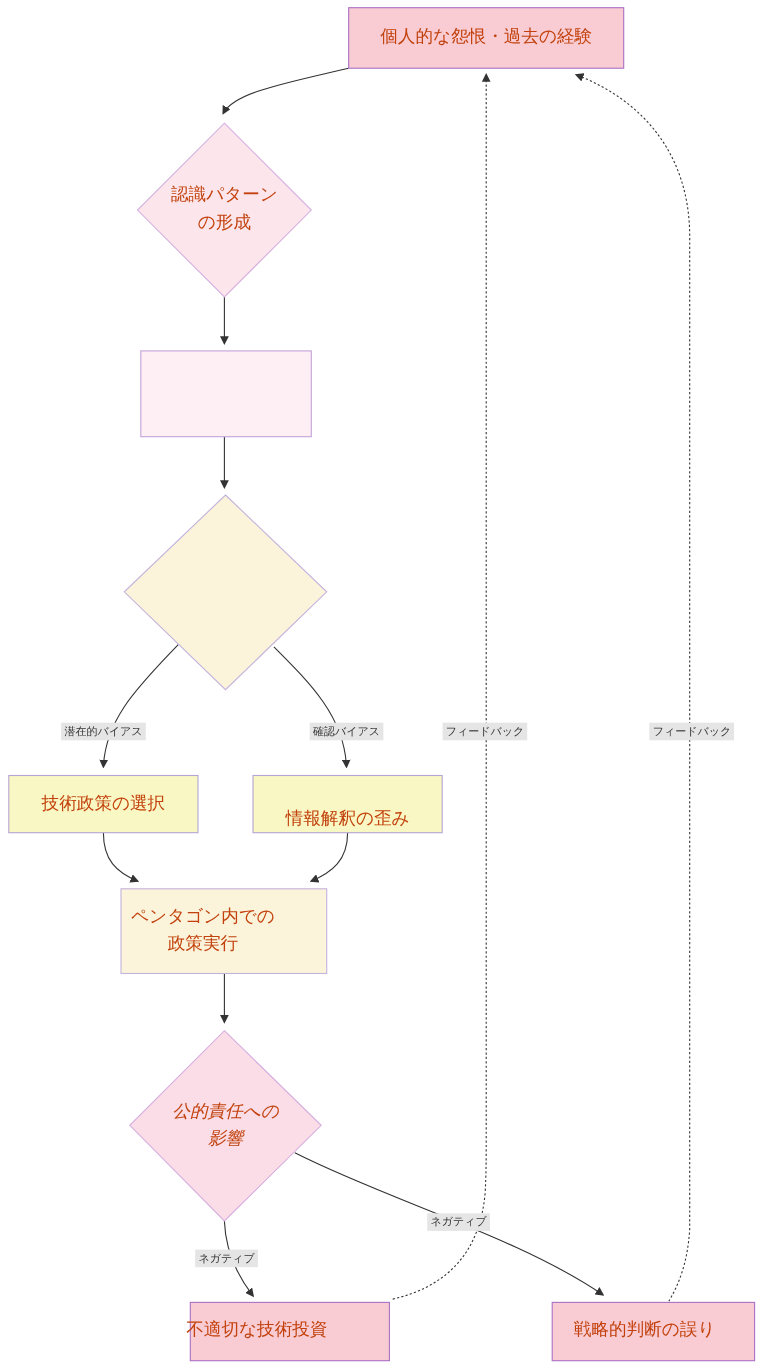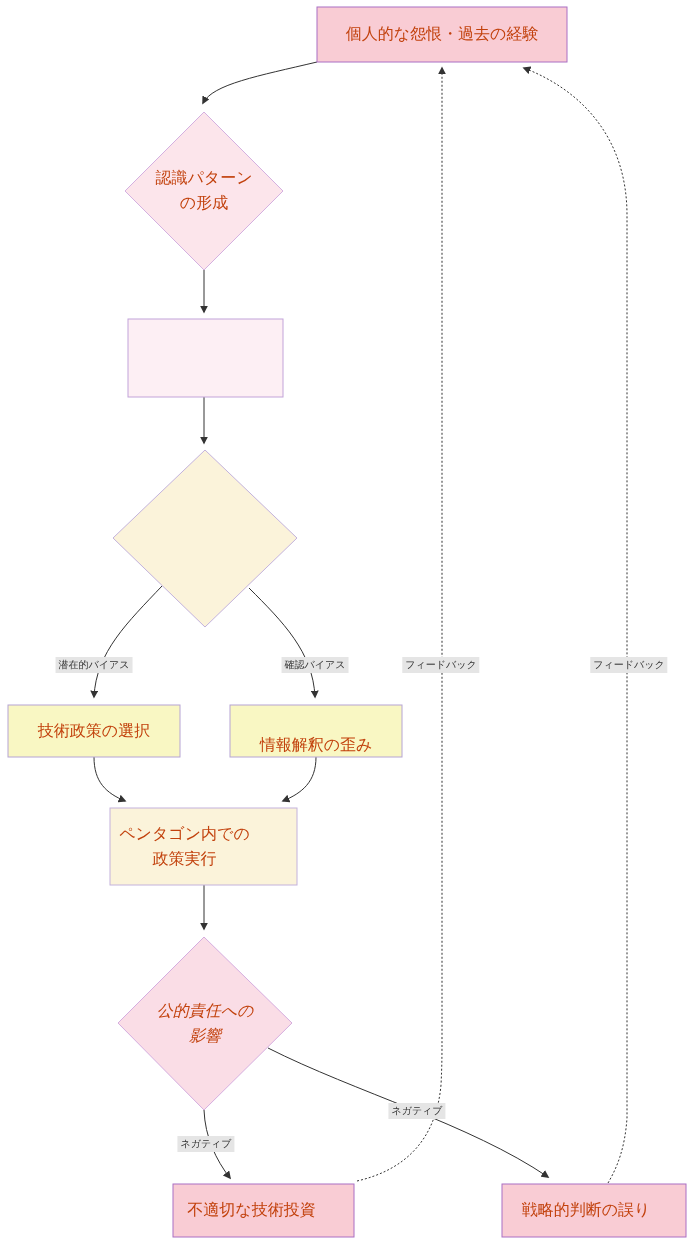--- a/index.html
+++ b/index.html
@@ -34,21 +34,21 @@
   }
   
   .t-personal  {left:317px;top:7px;   width:250px;height:55px;}
   .t-instmem   {left:125px;top:112px; width:158px;height:158px;}
   .t-recog     {left:128px;top:319px; width:155px;height:78px;}
   .t-decision  {left:113px;top:450px; width:184px;height:177px;}
   .t-techpol   {left:8px;  top:705px; width:172px;height:52px;}
   .t-infodist  {left:230px;top:705px; width:172px;height:52px;margin-top:14px;}
   .t-pentagon  {left:110px;top:808px; width:149px;height:77px;}
   .t-pubresp   {left:118px;top:937px; width:174px;height:173px;font-style:italic;}
-  .t-badinv    {left:178px;top:1184px;width:147px;height:53px;}
+  .t-badinv    {left:160px;top:1184px;width:147px;height:53px;}
   .t-straterr  {left:502px;top:1184px;width:168px;height:53px;}
   
   .l-latent  {left:94px; top:665px;}
   .l-confirm {left:315px;top:665px;text-align:right;}
   .l-fb1     {left:441px;top:665px;}
   .l-fb2     {left:629px;top:665px;}
   .l-neg1    {left:206px;top:1144px;}
   .l-neg2    {left:417px;top:1111px;}
 </style>
 </head>

